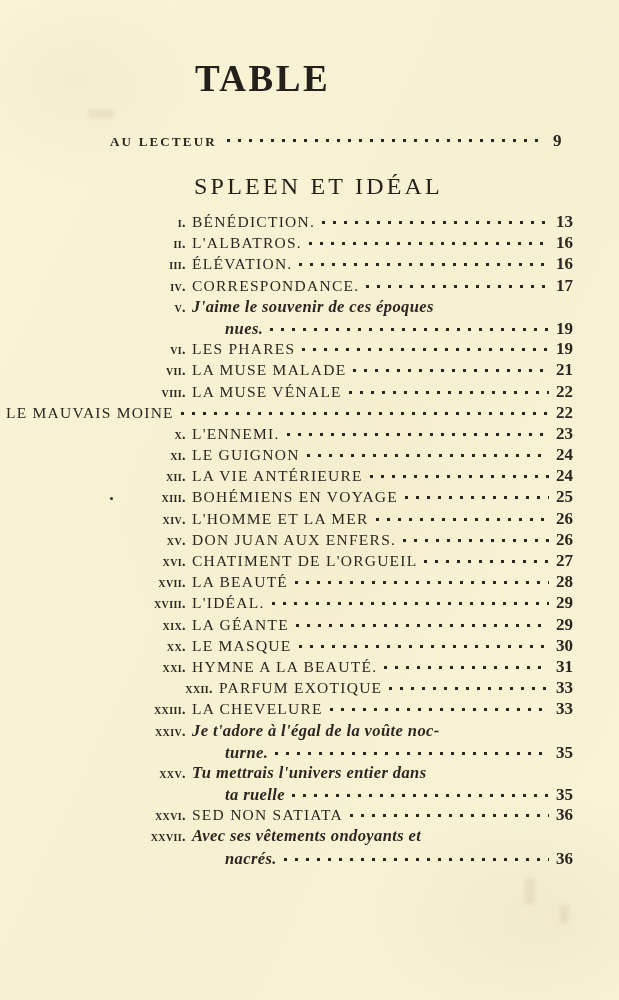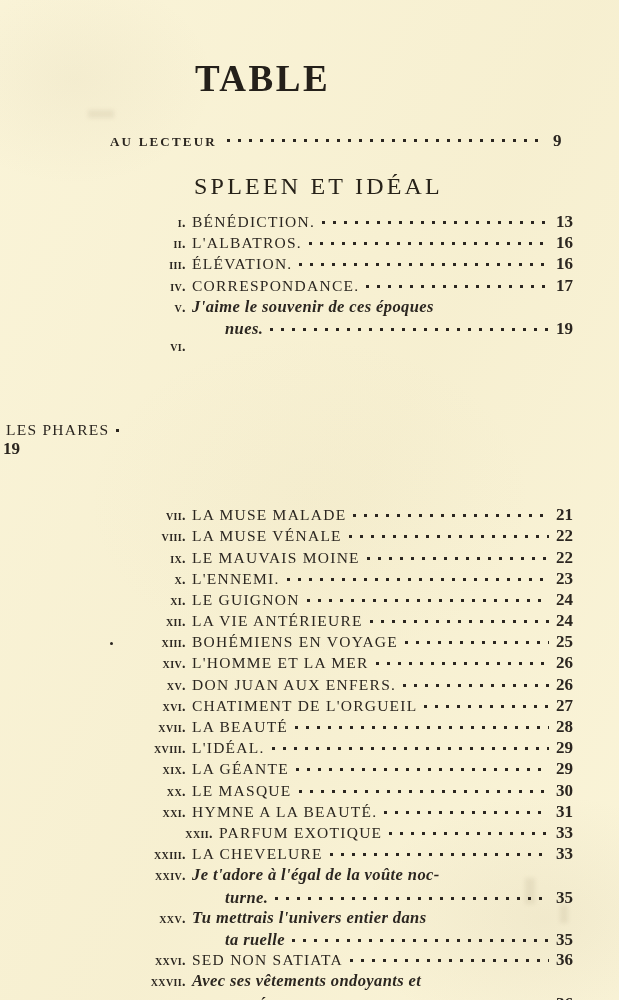--- a/index.html
+++ b/index.html
@@ -262,21 +262,21 @@
         <span class="entry-page"></span>
       </div>
       <div class="entry-cont">
         <span class="cont-indent"></span>
         <span class="entry-body">
           <span class="entry-title italic">nues.</span>
           <span class="leader"></span>
         </span>
         <span class="entry-page">19</span>
       </div>
-      <div class="entry" style="position: relative; flex-direction: column;">
+      <div class="entry" style="position: relative;">
         <span class="entry-num">VI.</span>
         <span class="entry-body">
           <span class="entry-title caps">LES PHARES</span>
           <span class="leader"></span>
         </span>
         <span class="entry-page">19</span>
       </div>
       <div class="entry" style="position: relative;">
         <span class="entry-num">VII.</span>
         <span class="entry-body">
@@ -287,21 +287,20 @@
       </div>
       <div class="entry" style="position: relative;">
         <span class="entry-num">VIII.</span>
         <span class="entry-body">
           <span class="entry-title caps">LA MUSE VÉNALE</span>
           <span class="leader"></span>
         </span>
         <span class="entry-page">22</span>
       </div>
       <div class="entry" style="position: relative;">
-        <span class="entry-num">IX.</span>
         <span class="entry-body">
           <span class="entry-title caps">LE MAUVAIS MOINE</span>
           <span class="leader"></span>
         </span>
         <span class="entry-page">22</span>
       </div>
       <div class="entry" style="position: relative;">
         <span class="entry-num">X.</span>
         <span class="entry-body">
           <span class="entry-title caps">L'ENNEMI.</span>

